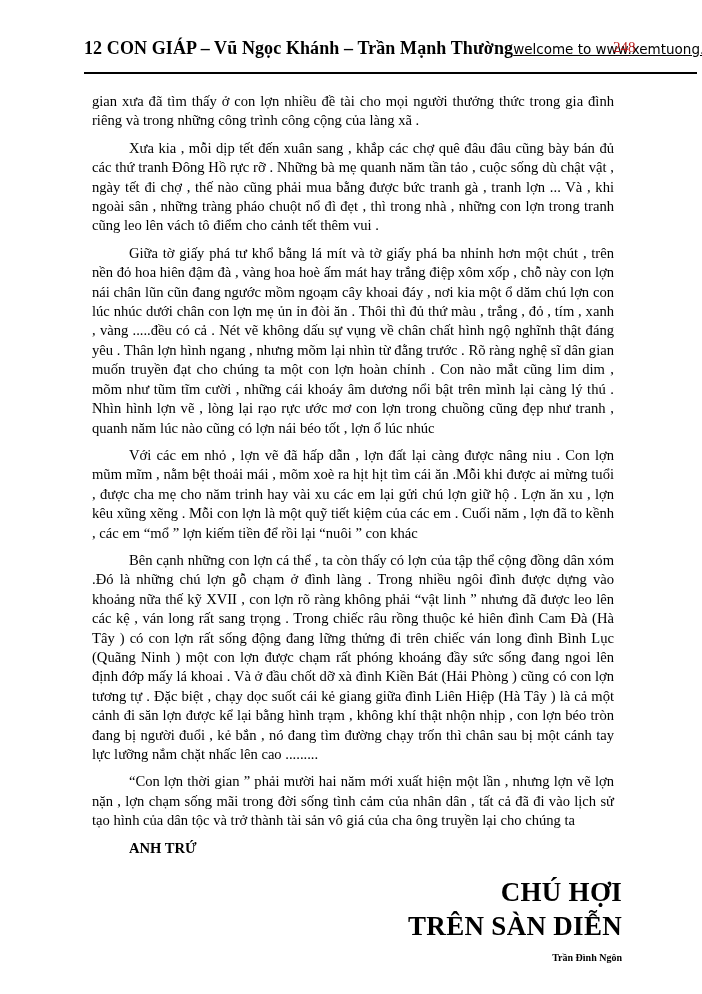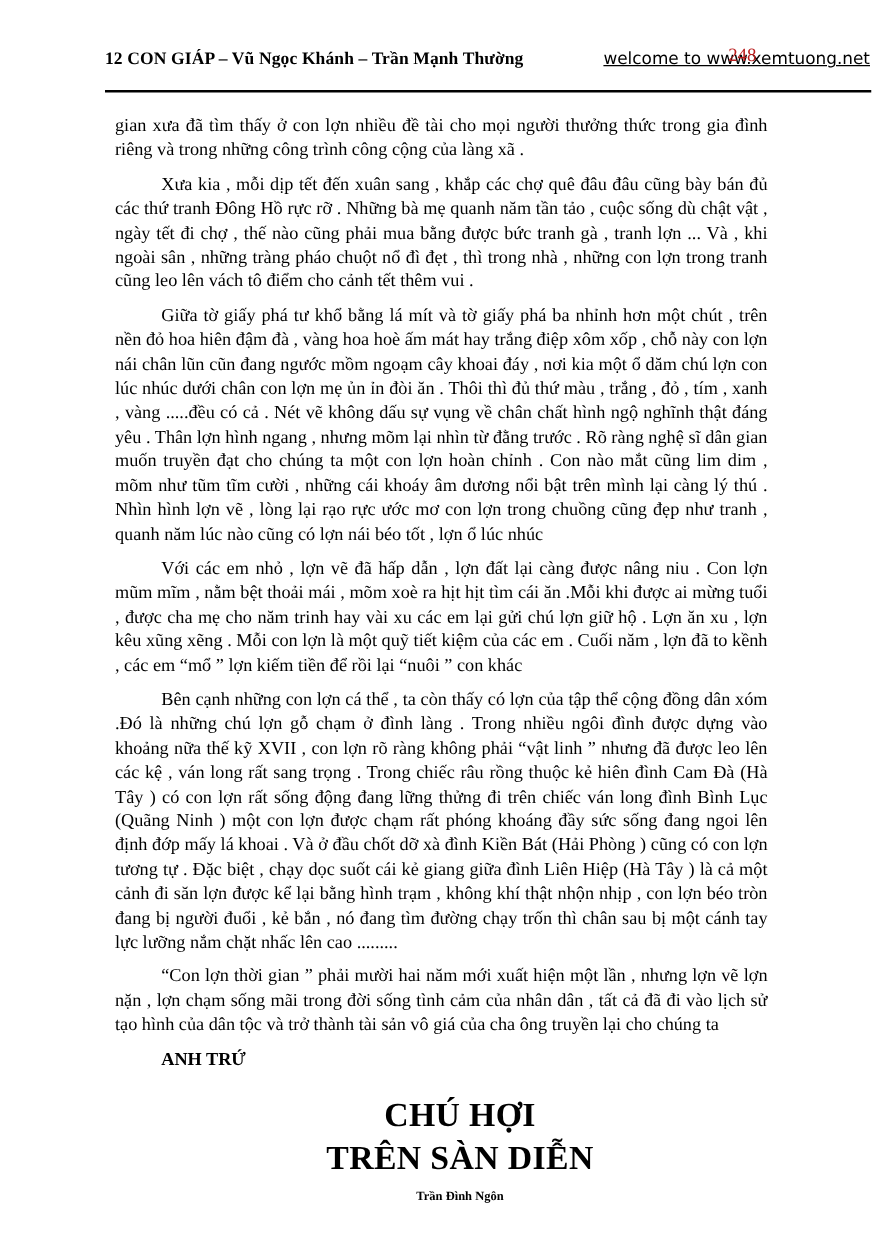--- a/index.html
+++ b/index.html
@@ -16,21 +16,21 @@
   
   .page-header {
     position: absolute;
     left: 84px; right: 6px; top: 38px;
     display: flex;
     justify-content: space-between;
     align-items: baseline;
   }
   .book-title {
     font-weight: bold;
-    font-size: 14px;
+    font-size: 18px;
     letter-spacing: 0.1px;
     white-space: nowrap;
   }
   .header-right {
     position: relative;
     white-space: nowrap;
   }
   .site-link {
     font-family: "DejaVu Sans", "Liberation Sans", sans-serif;
     font-size: 13.5px;
@@ -66,21 +66,21 @@
   .author-signoff {
     font-weight: bold;
     text-indent: 37px;
     text-align: left;
   }
 
   
   .next-article {
     margin-top: 17px;
     margin-left: 30px;
-    text-align: center;
+    text-align: right;
   }
   .next-article .title-line {
     font-weight: bold;
     font-size: 27px;
     line-height: 34px;
     letter-spacing: 0.3px;
     margin: 0;
   }
   .next-article .byline {
     font-weight: bold;

